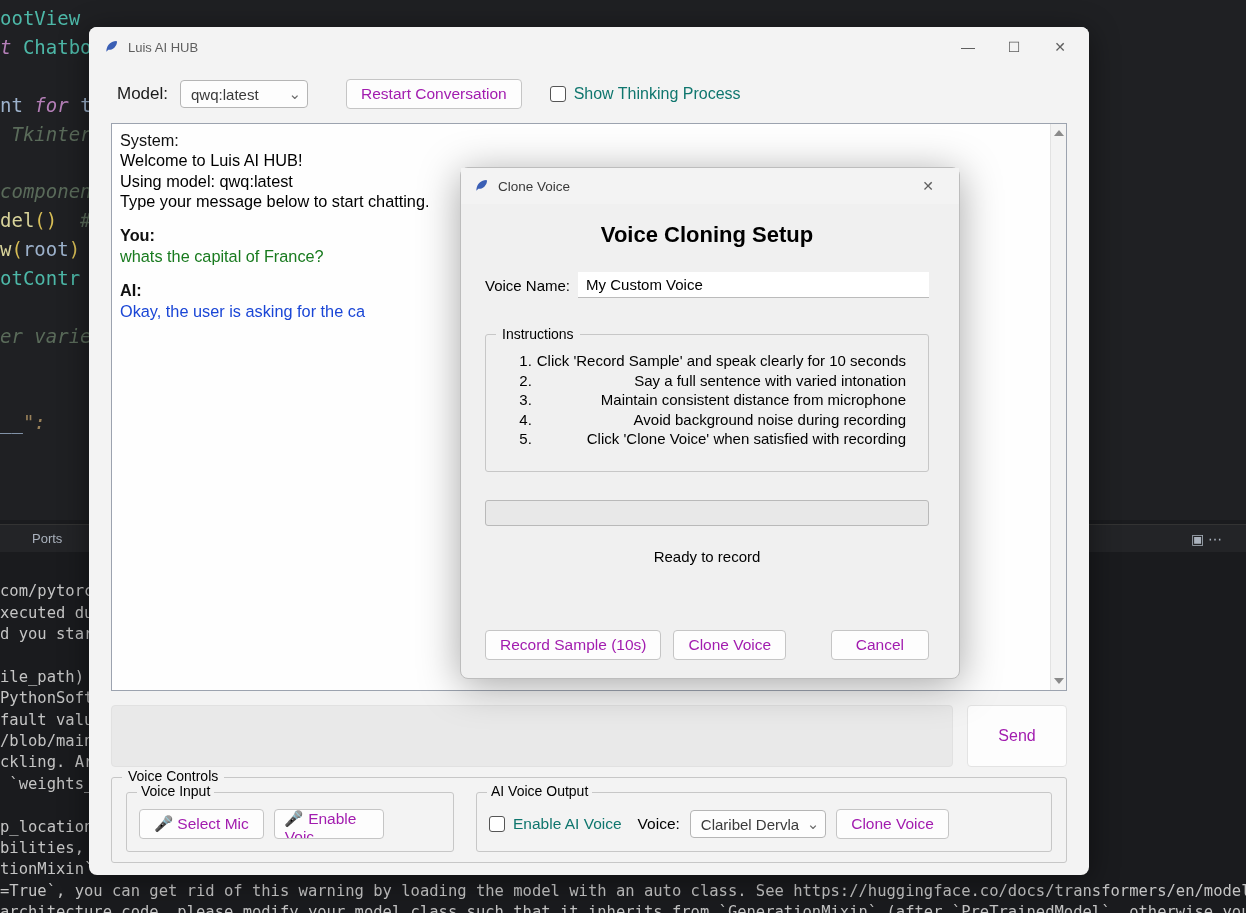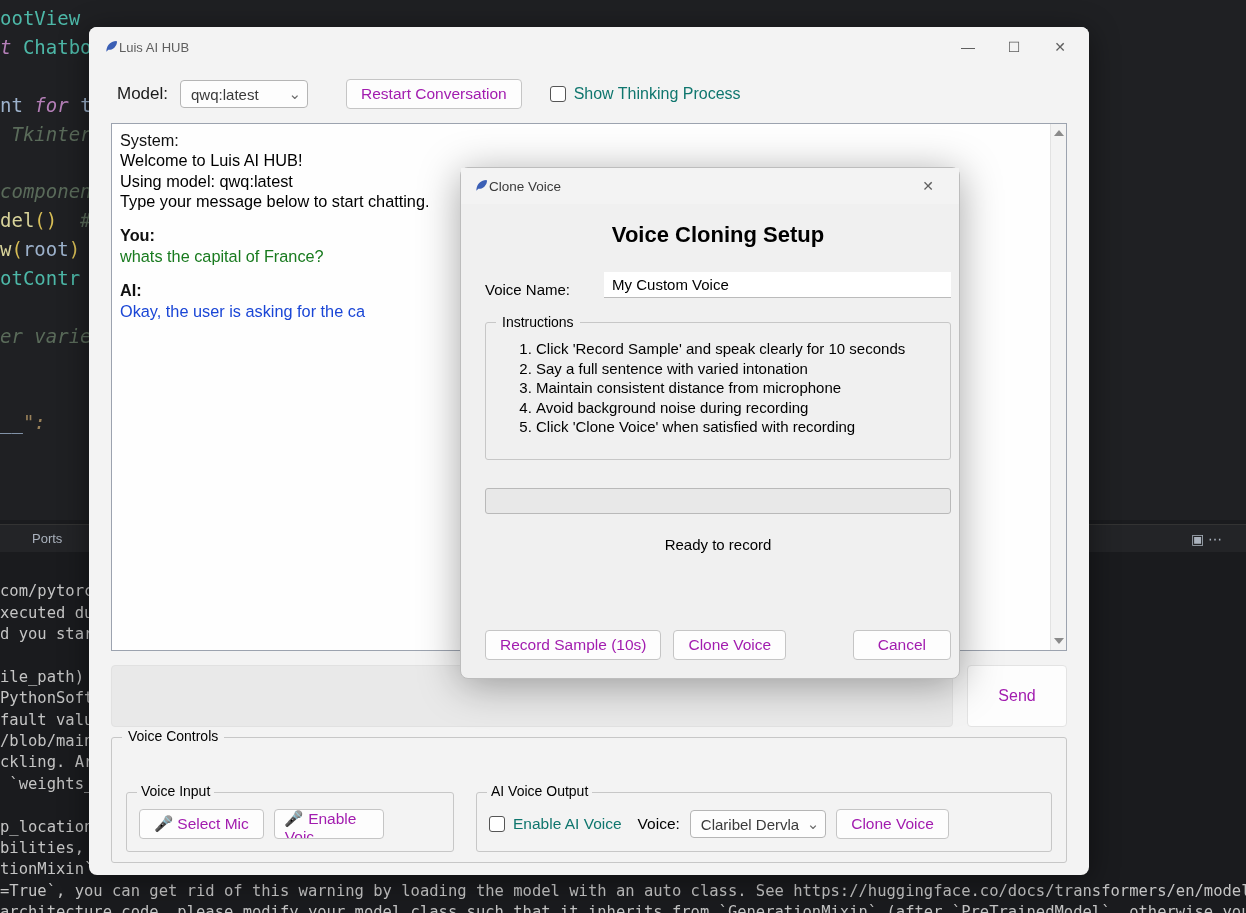--- a/index.html
+++ b/index.html
@@ -76,20 +76,21 @@
   border-radius: 8px;
   box-shadow: 0 5px 30px rgba(0,0,0,.45);
   display: flex; flex-direction: column;
   overflow: hidden;
 }
 .titlebar {
   height: 40px;
   display: flex; align-items: center;
   padding: 0 6px 0 14px;
   background: #f3f3f3;
+  gap: 9px;
 }
 .titlebar .title { color: #5f5f5f; font-size: 13px; }
 .titlebar .winbtns { margin-left: auto; display: flex; }
 .titlebar .winbtn { width: 46px; height: 36px; display: flex; align-items: center; justify-content: center; color: #5f5f5f; cursor: pointer; }
 
 .toolbar {
   padding: 12px 24px 14px 28px;
   display: flex; align-items: center; gap: 12px;
 }
 .toolbar .lbl { font-size: 17px; color: #1a1a1a; }
@@ -190,21 +191,21 @@
   position: absolute; top: -10px; left: 10px;
   background: #f3f3f3;
   padding: 0 6px;
   font-size: 14px;
 }
 .subbox {
   border: 1px solid #c7c7c7;
   border-radius: 3px;
   position: relative;
   padding: 16px 12px 12px 12px;
-  display: flex; align-items: center; gap: 10px; margin-top: 40px;
+  display: flex; align-items: center; gap: 10px;
 }
 .subbox .legend {
   position: absolute; top: -10px; left: 10px;
   background: #f3f3f3;
   padding: 0 4px;
   font-size: 14px;
 }
 .voice-input-box { flex: 0 0 328px; }
 .voice-output-box { flex: 1; }
 .btn .mic { margin-right: 4px; }
@@ -216,37 +217,38 @@
   left: 460px; top: 167px;
   width: 500px; height: 512px;
   background: #f0f0f0;
   border: 1px solid #bdbdbd;
   border-radius: 8px;
   box-shadow: 0 6px 40px rgba(0,0,0,.35);
   display: flex; flex-direction: column;
 }
 .modal .titlebar { height: 36px; padding: 0 8px 0 12px; }
 .modal .titlebar .title { color: #3a3a3a; font-size: 13.5px; }
-.modal .content { padding: 10px 8px 18px 24px; display: flex; flex-direction: column; flex: 1; }
+.modal .content { padding: 10px 30px 18px 24px; display: flex; flex-direction: column; flex: 1; }
 .modal h2 { text-align: center; font-size: 22px; font-weight: 700; margin: 8px 0 24px 0; }
-.modal .row { display: flex; align-items: flex-end; gap: 34px; margin-bottom: 24px; }
+.modal .row { display: flex; align-items: center; gap: 8px; margin-bottom: 36px; }
 .modal .row label { font-size: 15px; }
 .modal .row input {
   flex: 1; height: 26px;
   border: none; border-bottom: 1px solid #bbb;
   background: #fff; padding: 2px 8px;
   font-size: 15px; font-family: inherit;
 }
 .fieldset {
   border: 1px solid #c7c7c7;
   border-radius: 3px;
   position: relative;
   padding: 16px 22px 22px 22px;
   font-size: 15px;
   line-height: 1.3;
+  text-align: right;
 }
 .fieldset .legend {
   position: absolute; top: -10px; left: 10px;
   background: #f0f0f0;
   padding: 0 6px; font-size: 14px;
 }
 .fieldset ol { padding-left: 28px; }
 .progress {
   margin-top: 28px;
   height: 26px;

